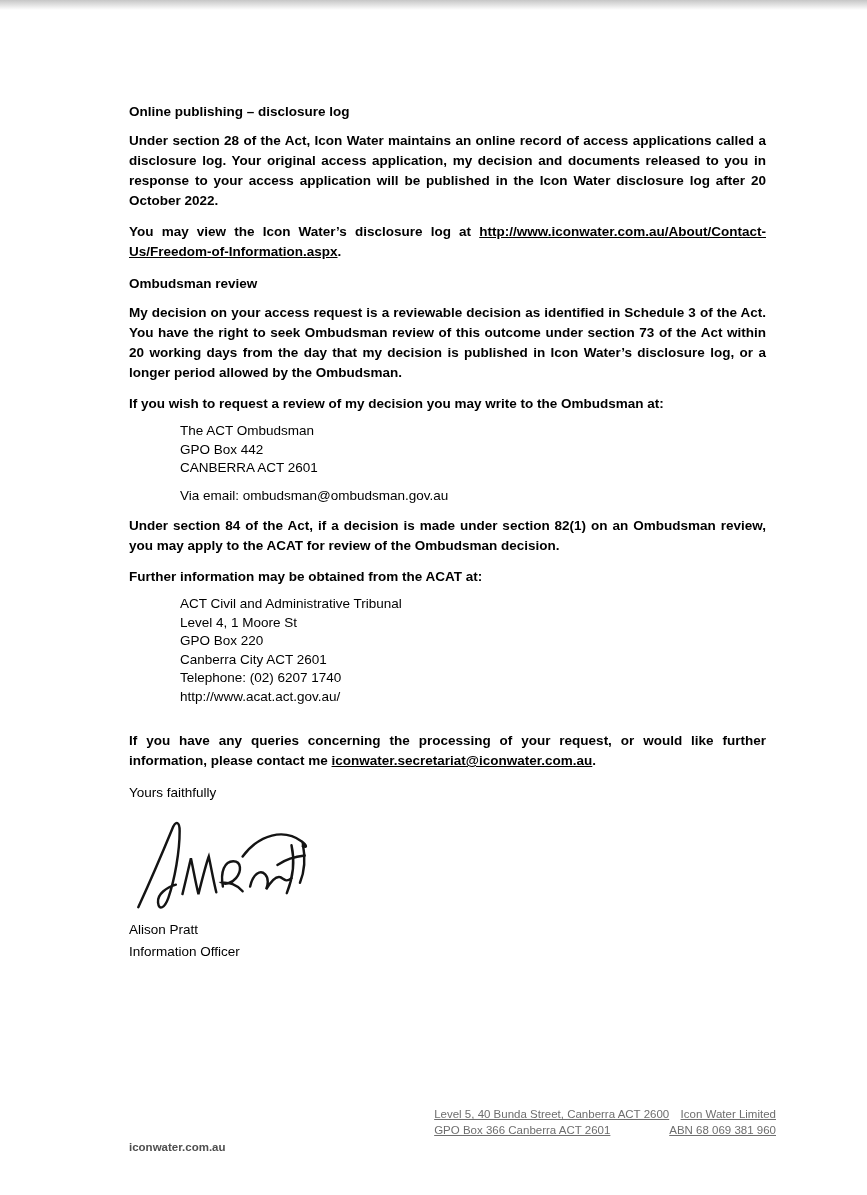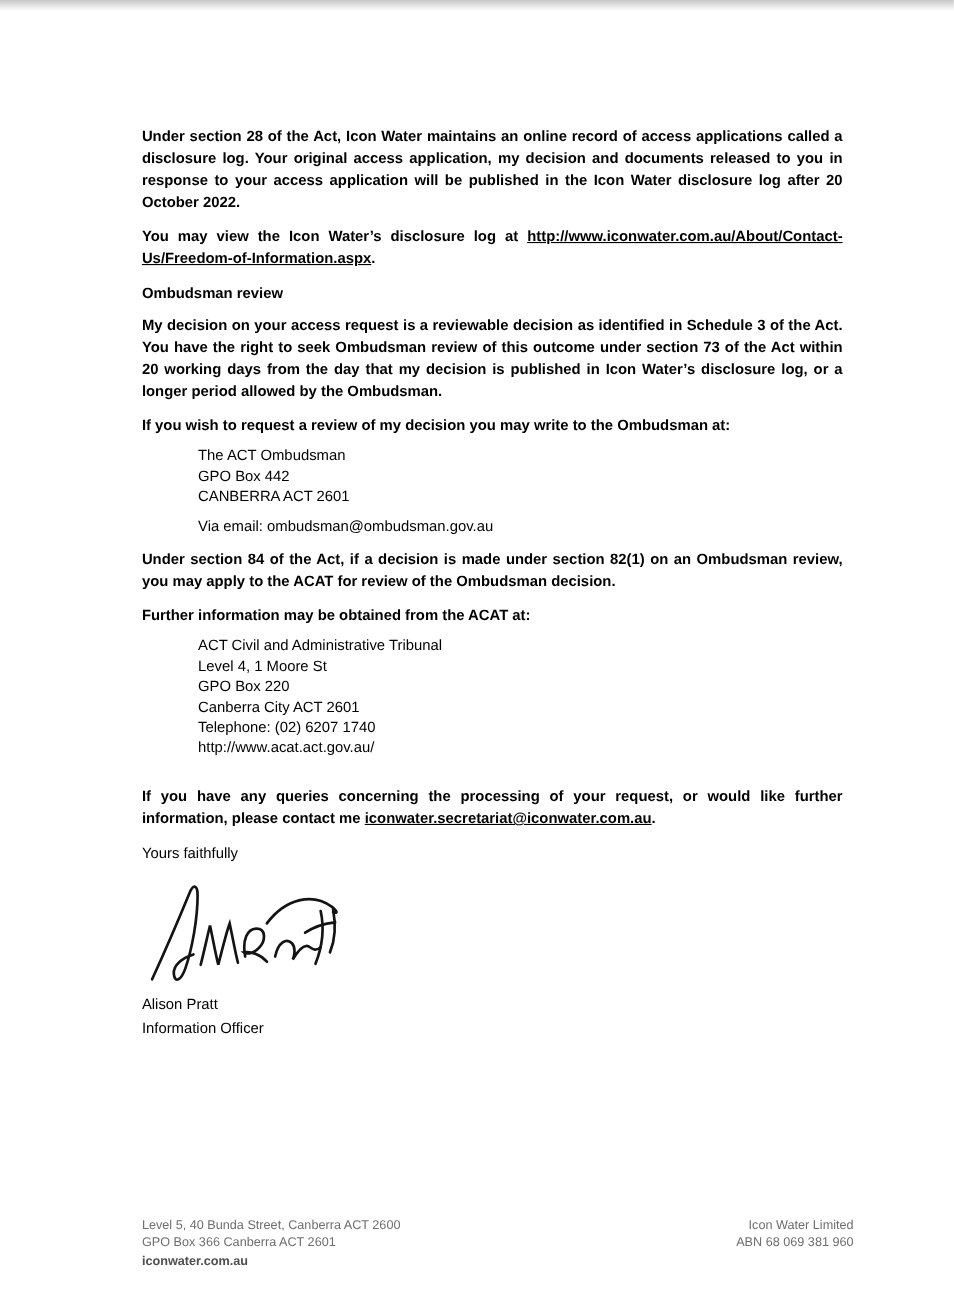--- a/index.html
+++ b/index.html
@@ -76,38 +76,40 @@
   .footer {
     position: absolute;
     left: 129px;
     right: 91px;
     top: 1106px;
     font-size: 11.5px;
     line-height: 16px;
   }
   .footer-cols {
     display: flex;
-    justify-content: space-between;
+    justify-content: flex-end;
     align-items: flex-start;
+    text-decoration: underline;
   }
   .footer-left  { text-align: left; }
   .footer-right { text-align: right; }
   .footer-line { white-space: nowrap; }
   .footer-website {
     margin-top: 1px;
     font-weight: bold;
   }
 </style>
 </head>
 <body style="background: rgb(255, 255, 255); color: rgb(0, 0, 0);">
 
 <div class="top-shade"></div>
 
 <div class="content">
 
+  <div class="heading">Online publishing – disclosure log</div>
 
   <p class="para">Under section 28 of the Act, Icon Water maintains an online record of access applications called a disclosure log. Your original access application, my decision and documents released to you in response to your access application will be published in the Icon Water disclosure log after 20 October 2022.</p>
 
   <p class="para"><span>You may view the Icon Water’s disclosure log at </span><span class="doc-link">http://www.iconwater.com.au/About/Contact-Us/Freedom-of-Information.aspx</span><span>.</span></p>
 
   <div class="heading h-gap">Ombudsman review</div>
 
   <p class="para">My decision on your access request is a reviewable decision as identified in Schedule 3 of the Act. You have the right to seek Ombudsman review of this outcome under section 73 of the Act within 20 working days from the day that my decision is published in Icon Water’s disclosure log, or a longer period allowed by the Ombudsman.</p>
 
   <p class="para no-justify">If you wish to request a review of my decision you may write to the Ombudsman at:</p>

